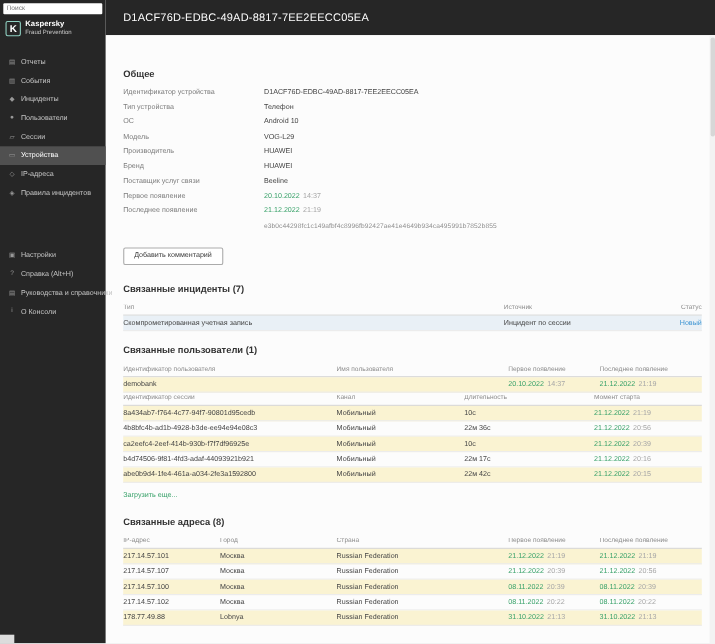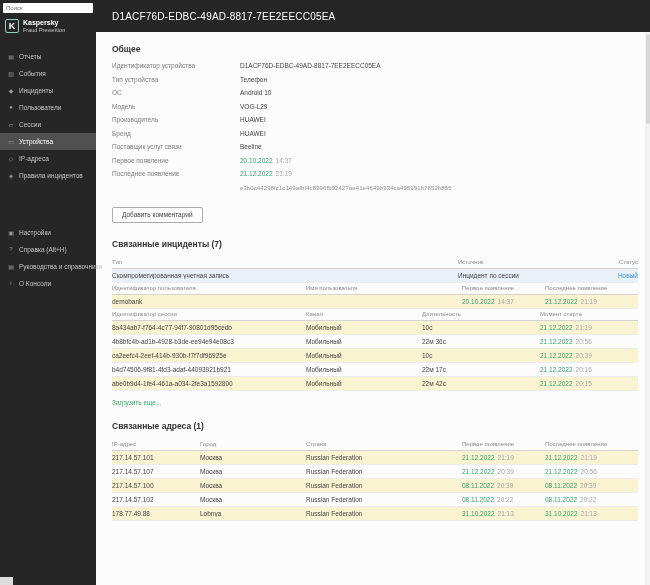--- a/index.html
+++ b/index.html
@@ -26,21 +26,21 @@
 
   
   .topbar { position:absolute; left:96px; top:0; width:554px; height:32px; background:#262626;
             display:flex; align-items:center; padding-left:16px; }
   .topbar-title { color:#ffffff; font-size:10px; letter-spacing:0.2px; }
 
   
   .main { position:absolute; left:96px; top:32px; width:554px; height:553px; background:#fcfcfc;
           padding:10px 12px 0 16px; overflow:hidden; }
   .section-title { font-size:8.5px; font-weight:bold; color:#333; margin:12px 0 8px; }
-  .section-title.first { margin-top:2px; }
+  .section-title.first { margin-top:20px; }
 
   .kv-row { display:flex; font-size:6.5px; line-height:8px; margin-bottom:5.5px; }
   .kv-label { width:128px; flex:0 0 128px; color:#7d7d7d; }
   .kv-value { color:#454545; }
   .hash-row { margin-top:2px; }
   .hash { font-size:6px; color:#8e8e8e; letter-spacing:0.1px; }
   .date { color:#39a26a; }
   .time { color:#a7a7a7; margin-left:3px; }
 
   .btn { display:inline-block; margin:10px 0 4px; padding:3px 9px 4px; font-size:6.5px; color:#3d3d3d;
@@ -218,20 +218,21 @@
         <div class="cell inc-c3">Статус</div>
       </div>
       <div class="trow bluesel">
         <div class="cell inc-c1">Скомпрометированная учетная запись</div>
         <div class="cell inc-c2">Инцидент по сессии</div>
         <div class="cell inc-c3 status-new">Новый</div>
       </div>
     </div>
 
     
+    <div class="section-title">Связанные пользователи (1)</div>
     <div class="tbl">
       <div class="thead">
         <div class="cell usr-c1">Идентификатор пользователя</div>
         <div class="cell usr-c2">Имя пользователя</div>
         <div class="cell usr-c3">Первое появление</div>
         <div class="cell usr-c4">Последнее появление</div>
       </div>
       <div class="trow yellow">
         <div class="cell usr-c1">demobank</div>
         <div class="cell usr-c2"></div>
@@ -289,21 +290,21 @@
         <div class="cell ses-c2">Мобильный</div>
         <div class="cell ses-c3">22м 42с</div>
         <div class="cell ses-c4">
           <span class="date">21.12.2022</span><span class="time">20:15</span>
         </div>
       </div>
     </div>
     <a class="load-more" href="#">Загрузить еще...</a>
 
     
-    <div class="section-title">Связанные адреса (1)</div>
+    <div class="section-title">Связанные адреса (8)</div>
     <div class="tbl">
       <div class="thead">
         <div class="cell adr-c1">IP-адрес</div>
         <div class="cell adr-c2">Город</div>
         <div class="cell adr-c3">Страна</div>
         <div class="cell adr-c4">Первое появление</div>
         <div class="cell adr-c5">Последнее появление</div>
       </div>
       <div class="trow yellow">
         <div class="cell adr-c1">217.14.57.101</div>

